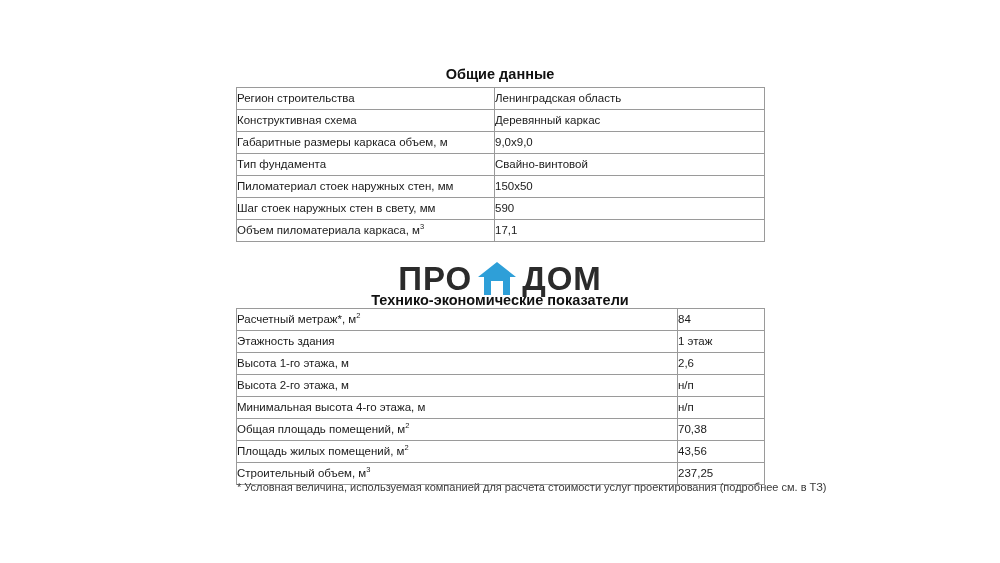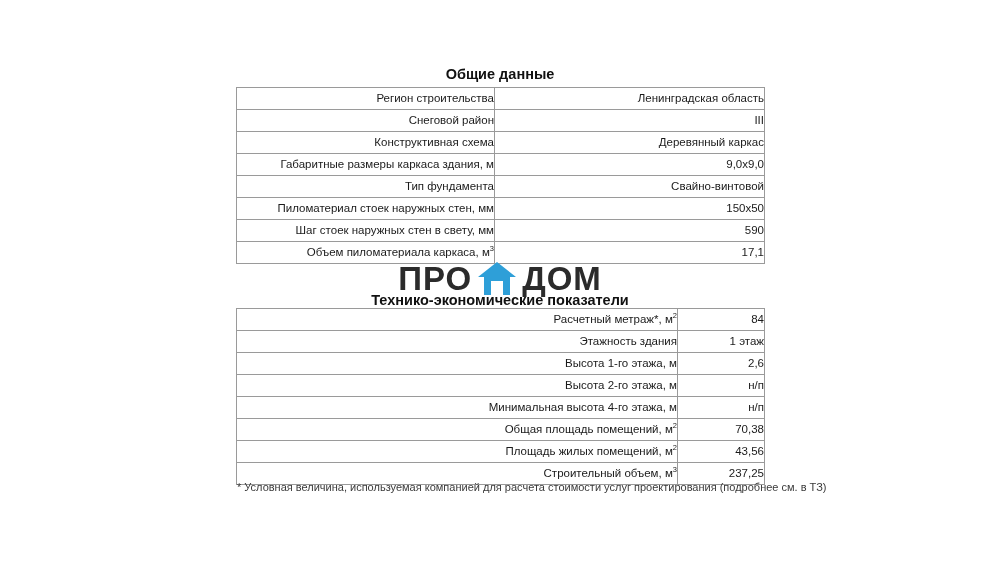--- a/index.html
+++ b/index.html
@@ -46,26 +46,26 @@
   }
   table.spec td {
     border: 1px solid #9a9a9a;
     padding: 0;
     height: 21px;
     line-height: 21px;
     vertical-align: middle;
   }
   td.label {
     padding-left: 7px;
-    text-align: right;
+    text-align: left;
     white-space: nowrap;
     overflow: hidden;
   }
   td.value {
-    text-align: right;
+    text-align: left;
     white-space: nowrap;
     overflow: hidden;
   }
   #table-general {
     position: absolute;
     left: 236px;
     top: 87px;
     width: 528px;
   }
   #table-general td.label { width: 257px; }
@@ -131,29 +131,25 @@
 
   <div class="section-title" id="title-general">Общие данные</div>
 
   <table class="spec" id="table-general">
     <tbody>
         <tr>
           <td class="label">Регион строительства</td>
           <td class="value">Ленинградская область</td>
         </tr>
         <tr>
-          <td class="label">Снеговой район</td>
-          <td class="value">III</td>
-        </tr>
-        <tr>
           <td class="label">Конструктивная схема</td>
           <td class="value">Деревянный каркас</td>
         </tr>
         <tr>
-          <td class="label">Габаритные размеры каркаса здания, м</td>
+          <td class="label">Габаритные размеры каркаса объем, м</td>
           <td class="value">9,0х9,0</td>
         </tr>
         <tr>
           <td class="label">Тип фундамента</td>
           <td class="value">Свайно-винтовой</td>
         </tr>
         <tr>
           <td class="label">Пиломатериал стоек наружных стен, мм</td>
           <td class="value">150х50</td>
         </tr>

